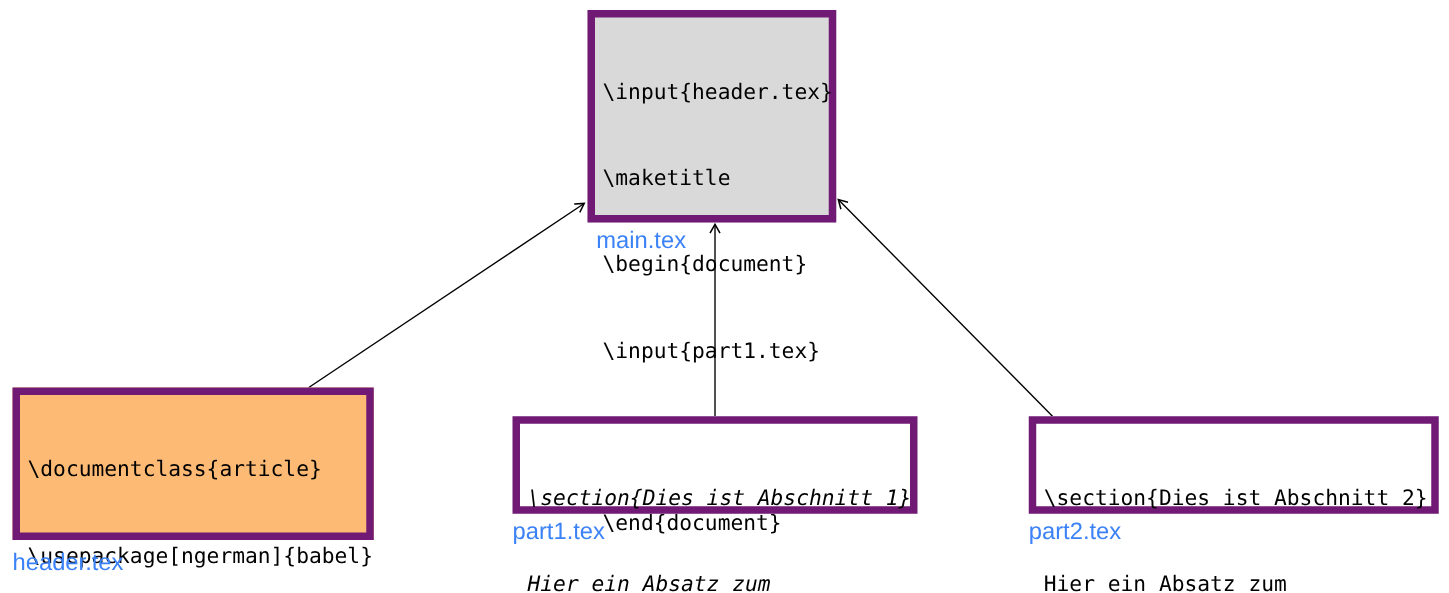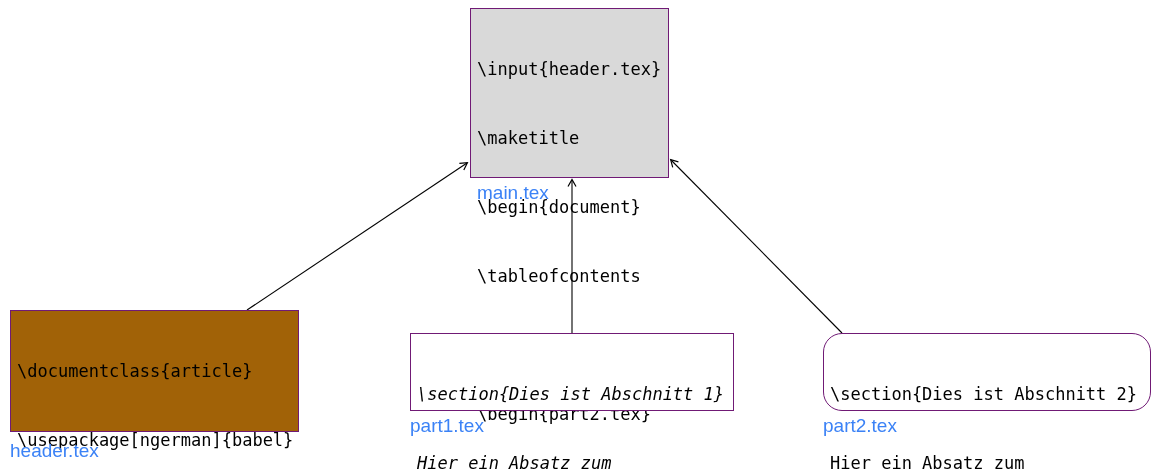--- a/index.html
+++ b/index.html
@@ -14,21 +14,21 @@
     overflow: hidden;
   }
   .edges-layer {
     position: absolute;
     left: 0; top: 0;
     width: 1159px; height: 474px;
     pointer-events: none;
   }
   .code-box {
     position: absolute;
-    border: 1px solid #701a75;
+    border: 6px solid #701a75;
     background: #ffffff;
     padding: 3px 6px;
     font-family: "DejaVu Sans Mono", monospace;
     font-size: 17px;
     line-height: 23px;
     white-space: pre;
     color: #000000;
   }
   .code-line { height: 23px; }
   .node-label {
@@ -64,43 +64,42 @@
     </defs>
     <line x1="247" y1="310" x2="467" y2="163" stroke="#000000" stroke-width="1.1" marker-end="url(#arrow)"></line>
     <line x1="572" y1="333" x2="572" y2="180" stroke="#000000" stroke-width="1.1" marker-end="url(#arrow)"></line>
     <line x1="842" y1="333" x2="671" y2="160" stroke="#000000" stroke-width="1.1" marker-end="url(#arrow)"></line>
   </svg>
 
   <div id="box-main" class="code-box" style="background: rgb(217, 217, 217);">
     <div class="code-line">\input{header.tex}</div>
     <div class="code-line">\maketitle</div>
     <div class="code-line">\begin{document}</div>
-    <div class="code-line">\tableofcontents</div>
     <div class="code-line">\input{part1.tex}</div>
     <div class="code-line">\begin{part2.tex}</div>
     <div class="code-line">\end{document}</div>
   </div>
   <div id="label-main" class="node-label">main.tex</div>
 
-  <div id="box-header" class="code-box" style="background: #a16207;">
+  <div id="box-header" class="code-box" style="background: #fdba74;">
     <div class="code-line">\documentclass{article}</div>
     <div class="code-line">\usepackage[ngerman]{babel}</div>
     
     
     
   </div>
   <div id="label-header" class="node-label label-centered">header.tex</div>
 
   <div id="box-part1" class="code-box" style="background: rgb(255, 255, 255); font-style: italic;">
     <div class="code-line">\section{Dies ist Abschnitt 1}</div>
     <div class="code-line">Hier ein Absatz zum</div>
     
   </div>
   <div id="label-part1" class="node-label label-centered">part1.tex</div>
 
-  <div id="box-part2" class="code-box" style="background: rgb(255, 255, 255); border-radius: 19px;">
+  <div id="box-part2" class="code-box" style="background: rgb(255, 255, 255);">
     <div class="code-line">\section{Dies ist Abschnitt 2}</div>
     <div class="code-line">Hier ein Absatz zum</div>
     
   </div>
   <div id="label-part2" class="node-label label-centered">part2.tex</div>
 
 </div>
 
 </body></html>

